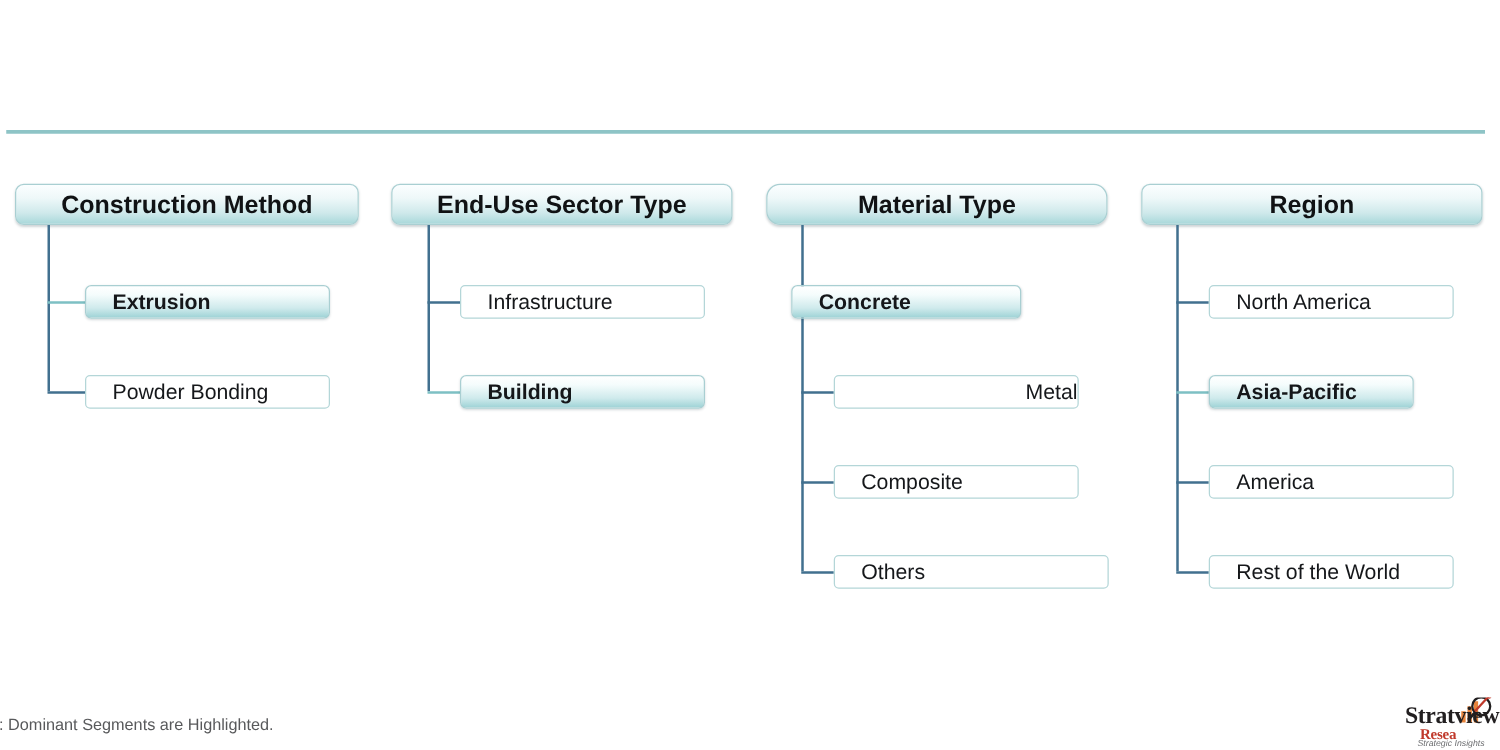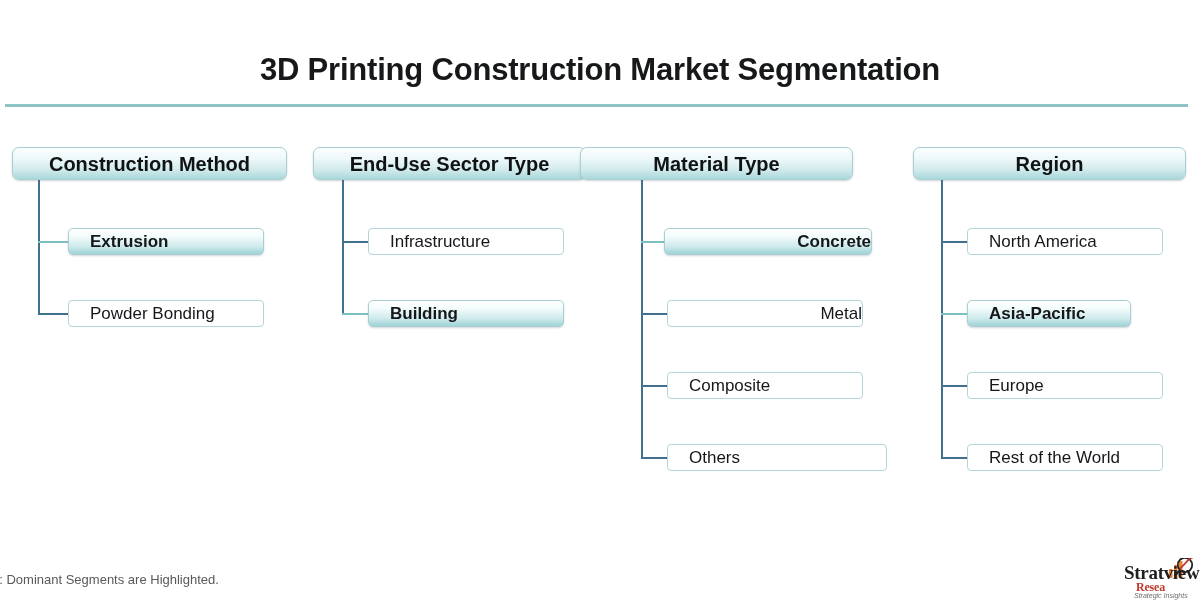--- a/index.html
+++ b/index.html
@@ -168,61 +168,60 @@
     top: -3px;
     width: 30px;
     height: 26px;
   }
 </style>
 </head>
 <body>
 
 <div id="slide">
 
-  <div class="title">3D Printing Construction Market Segmentation</div>
   <div class="title-rule"></div>
 
   <div id="columns-root">
       <div class="column" style="left: 0px; top: 0px;">
         <div class="col-header" style="left: 12px; top: 147px; width: 275px;">Construction Method</div>
         <div class="trunk" style="left: 38px; top: 180px; height: 133px;"></div>
         <div class="branch teal" style="left: 38px; top: 241px; width: 30px;"></div>
         <div class="node highlight" style="left: 68px; top: 228px; width: 196px;">Extrusion</div>
         <div class="branch" style="left: 38px; top: 313px; width: 30px;"></div>
         <div class="node" style="left: 68px; top: 300px; width: 196px;">Powder Bonding</div>
       </div>
       <div class="column" style="left: 0px; top: 0px;">
         <div class="col-header" style="left: 313px; top: 147px; width: 273px;">End-Use Sector Type</div>
         <div class="trunk" style="left: 342px; top: 180px; height: 133px;"></div>
         <div class="branch" style="left: 342px; top: 241px; width: 26px;"></div>
         <div class="node" style="left: 368px; top: 228px; width: 196px;">Infrastructure</div>
         <div class="branch teal" style="left: 342px; top: 313px; width: 26px;"></div>
         <div class="node highlight" style="left: 368px; top: 300px; width: 196px;">Building</div>
       </div>
       <div class="column" style="left: 0px; top: 0px;">
-        <div class="col-header" style="left: 580px; top: 147px; width: 273px;">Material Type</div>
+        <div class="col-header" style="left: 613px; top: 147px; width: 273px; border-radius: 11px;">Material Type</div>
         <div class="trunk" style="left: 641px; top: 180px; height: 277px;"></div>
         <div class="branch teal" style="left: 641px; top: 241px; width: 26px;"></div>
-        <div class="node highlight" style="left: 664px; top: 228px; width: 208px; text-align: right;">Concrete</div>
+        <div class="node highlight" style="left: 633px; top: 228px; width: 184px;">Concrete</div>
         <div class="branch" style="left: 641px; top: 313px; width: 26px;"></div>
         <div class="node" style="left: 667px; top: 300px; width: 196px; text-align: right;">Metal</div>
         <div class="branch" style="left: 641px; top: 385px; width: 26px;"></div>
         <div class="node" style="left: 667px; top: 372px; width: 196px;">Composite</div>
         <div class="branch" style="left: 641px; top: 457px; width: 26px;"></div>
         <div class="node" style="left: 667px; top: 444px; width: 220px;">Others</div>
       </div>
       <div class="column" style="left: 0px; top: 0px;">
         <div class="col-header" style="left: 913px; top: 147px; width: 273px;">Region</div>
         <div class="trunk" style="left: 941px; top: 180px; height: 277px;"></div>
         <div class="branch" style="left: 941px; top: 241px; width: 26px;"></div>
         <div class="node" style="left: 967px; top: 228px; width: 196px;">North America</div>
         <div class="branch teal" style="left: 941px; top: 313px; width: 26px;"></div>
         <div class="node highlight" style="left: 967px; top: 300px; width: 164px;">Asia-Pacific</div>
         <div class="branch" style="left: 941px; top: 385px; width: 26px;"></div>
-        <div class="node" style="left: 967px; top: 372px; width: 196px;">Europe</div>
+        <div class="node" style="left: 967px; top: 372px; width: 196px;">America</div>
         <div class="branch" style="left: 941px; top: 457px; width: 26px;"></div>
         <div class="node" style="left: 967px; top: 444px; width: 196px;">Rest of the World</div>
       </div>
     </div>
 
   <div class="footnote">e: Dominant Segments are Highlighted.</div>
 
   <div class="logo">
     <div class="logo-mark">
       <svg width="30" height="26" viewBox="0 0 30 26">

